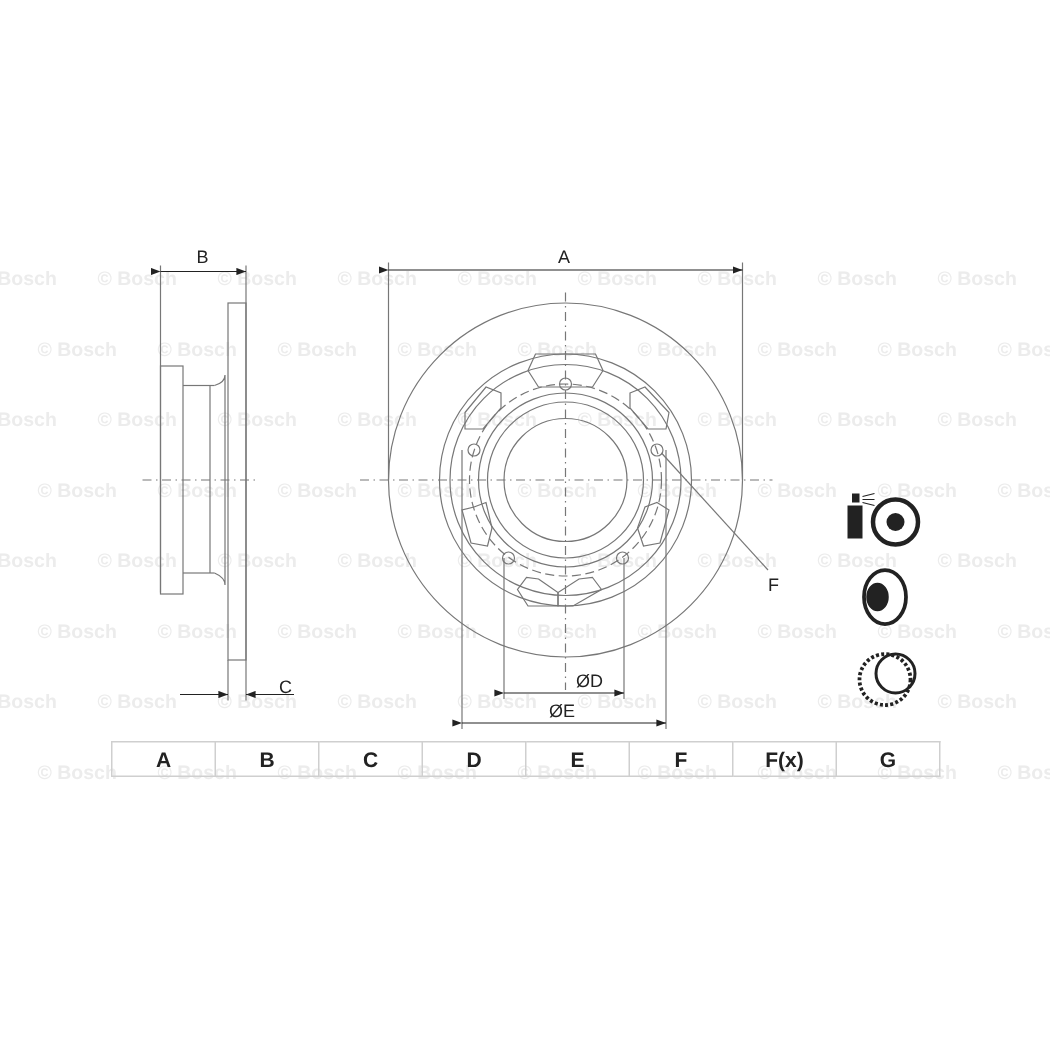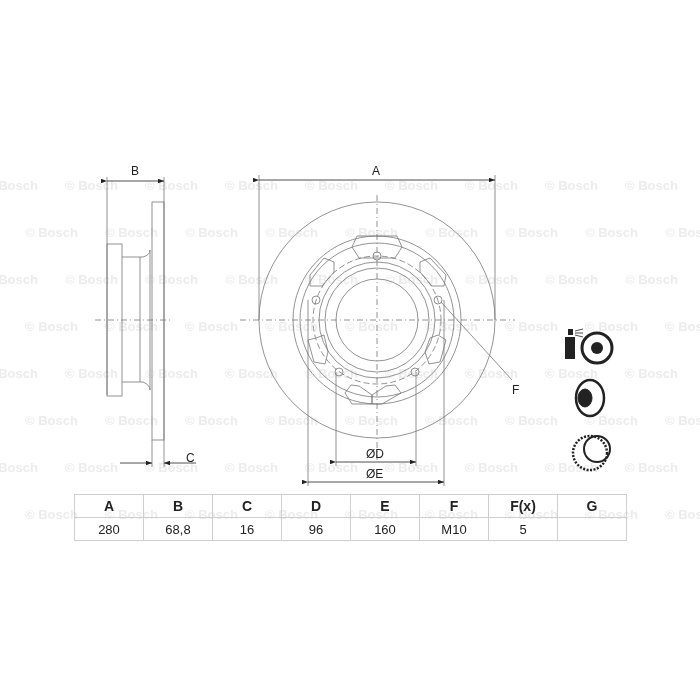--- a/index.html
+++ b/index.html
@@ -164,40 +164,30 @@
   </g>
   <g fill="none" stroke="#222">
     <circle cx="590" cy="453" r="17" stroke-width="2.5" stroke-dasharray="2,1.5"></circle>
     <circle cx="597" cy="449" r="13" stroke-width="2"></circle>
   </g>
 </svg>
 
 <span class="lbl" style="left:131px;top:164px;">B</span>
 <span class="lbl" style="left:186px;top:451px;">C</span>
 <span class="lbl" style="left:372px;top:164px;">A</span>
-<span class="lbl" style="left:366px;top:447px;">ØD</span>
+<span class="lbl" style="left:384px;top:447px;">ØD</span>
 <span class="lbl" style="left:366px;top:467px;">ØE</span>
 <span class="lbl" style="left:512px;top:383px;">F</span>
 
 <table class="spec">
   <tbody>
       <tr class="head">
     <td>A</td>
     <td>B</td>
     <td>C</td>
     <td>D</td>
     <td>E</td>
     <td>F</td>
     <td>F(x)</td>
     <td>G</td>
   </tr>
-  <tr>
-    <td>280</td>
-    <td>68,8</td>
-    <td>16</td>
-    <td>96</td>
-    <td>160</td>
-    <td>M10</td>
-    <td>5</td>
-    <td></td>
-  </tr>
 </tbody>
   </table>
 
 </body></html>

